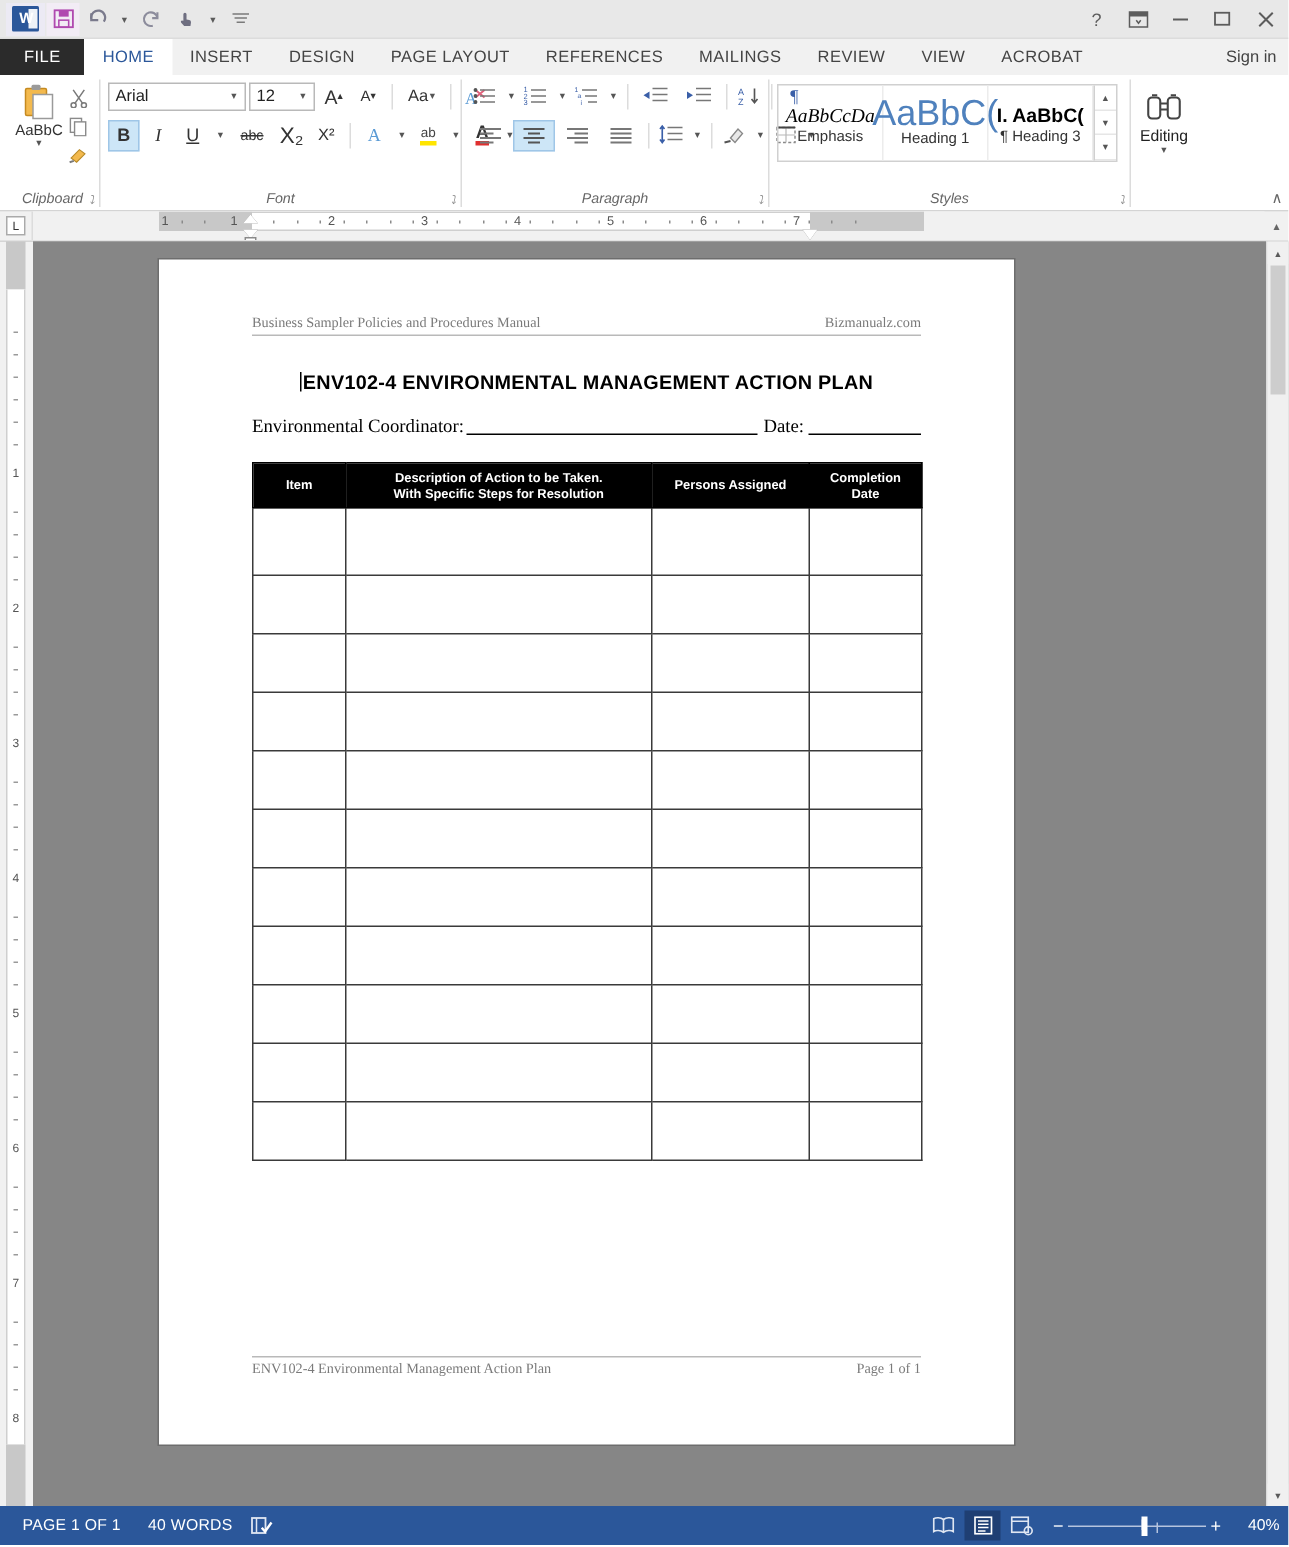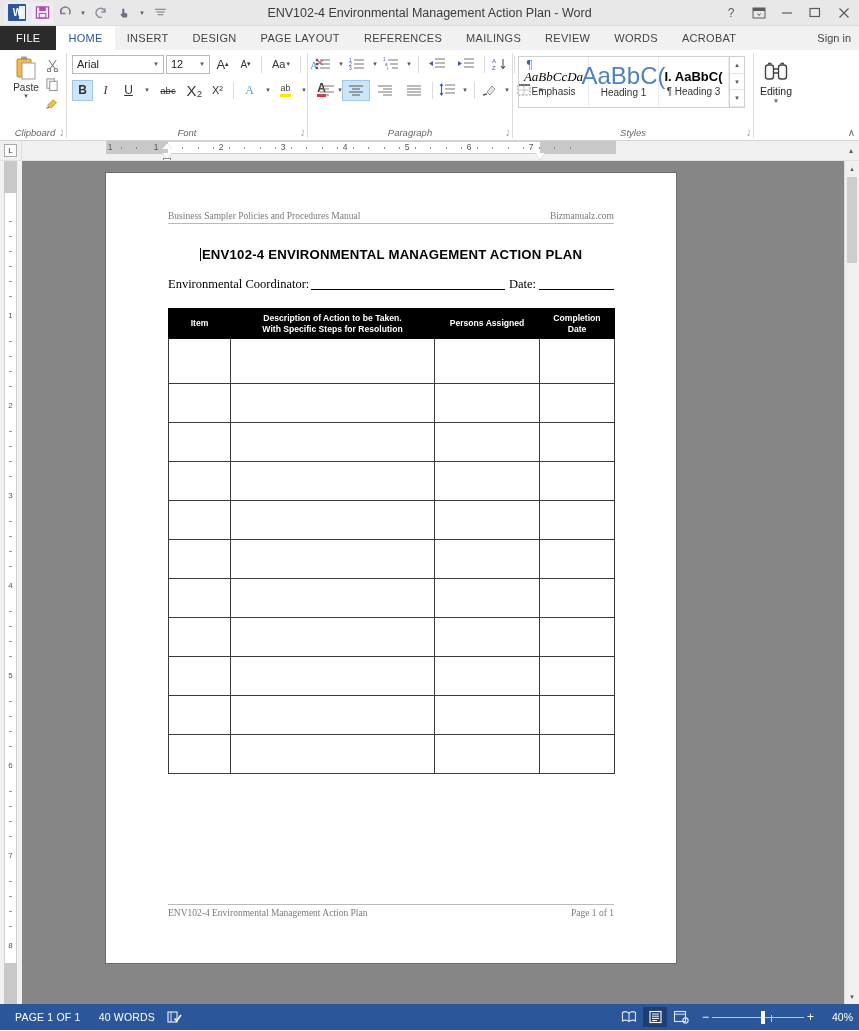--- a/index.html
+++ b/index.html
@@ -282,21 +282,20 @@
         </div>
       <div class="qat-btn" style="width:12px">
           <span style="font-size:7px">▾</span>
         </div>
       <div class="qat-btn">
           <svg width="13" height="11" viewBox="0 0 14 12">
             <path d="M1 2.5 h12 M2.5 5.5 h9 M4 8.5 h6" stroke="#7a7a7a" stroke-width="1.1" fill="none"></path>
           </svg>
         </div>
     </div>
-    <div class="titlebar-title">ENV102-4 Environmental Management Action Plan - Word</div>
     <div class="wincontrols">
       <div class="wc">?</div>
       <div class="wc">
           <svg width="14" height="12" viewBox="0 0 14 12">
             <rect x="1" y="1" width="12" height="10" fill="none" stroke="#5c5c5c" stroke-width="1"></rect>
             <rect x="1" y="1" width="12" height="3" fill="#5c5c5c"></rect>
             <path d="M5.5 6.5 l1.5 2 l1.5 -2" fill="none" stroke="#5c5c5c" stroke-width="1"></path>
           </svg>
         </div>
       <div class="wc">
@@ -319,36 +318,36 @@
 
   <div class="tabstrip">
     <div class="tab-file">FILE</div>
     <div class="tab active">HOME</div>
     <div class="tab">INSERT</div>
     <div class="tab">DESIGN</div>
     <div class="tab">PAGE LAYOUT</div>
     <div class="tab">REFERENCES</div>
     <div class="tab">MAILINGS</div>
     <div class="tab">REVIEW</div>
-    <div class="tab">WORDS</div>
+    <div class="tab">VIEW</div>
     <div class="tab">ACROBAT</div>
     <div class="signin">Sign in</div>
   </div>
 
   <div class="ribbon">
 
     <div class="rgroup clip">
       <div class="rgroup-body">
         <div class="paste-big">
           <svg width="26" height="26" viewBox="0 0 26 26">
               <rect x="4" y="4" width="14" height="18" rx="1" fill="#f3b94d" stroke="#c58a20" stroke-width="1"></rect>
               <rect x="8" y="1.5" width="6" height="3.5" rx="1" fill="#9a9a9a"></rect>
               <rect x="9" y="8" width="13" height="16" fill="#fff" stroke="#9a9a9a" stroke-width="1"></rect>
             </svg>
-          <div class="paste-label">Paste</div>
+          <div class="paste-label">AaBbC</div>
           <div class="paste-caret">▾</div>
         </div>
         <div class="clip-small">
           <div>
               <svg width="13" height="13" viewBox="0 0 14 14">
                 <path d="M3 1 L10 11 M11 1 L4 11" stroke="#7a7a7a" stroke-width="1.1" fill="none"></path>
                 <circle cx="3.3" cy="12" r="1.8" fill="none" stroke="#7a7a7a" stroke-width="1.1"></circle>
                 <circle cx="10.7" cy="12" r="1.8" fill="none" stroke="#7a7a7a" stroke-width="1.1"></circle>
               </svg>
             </div>

